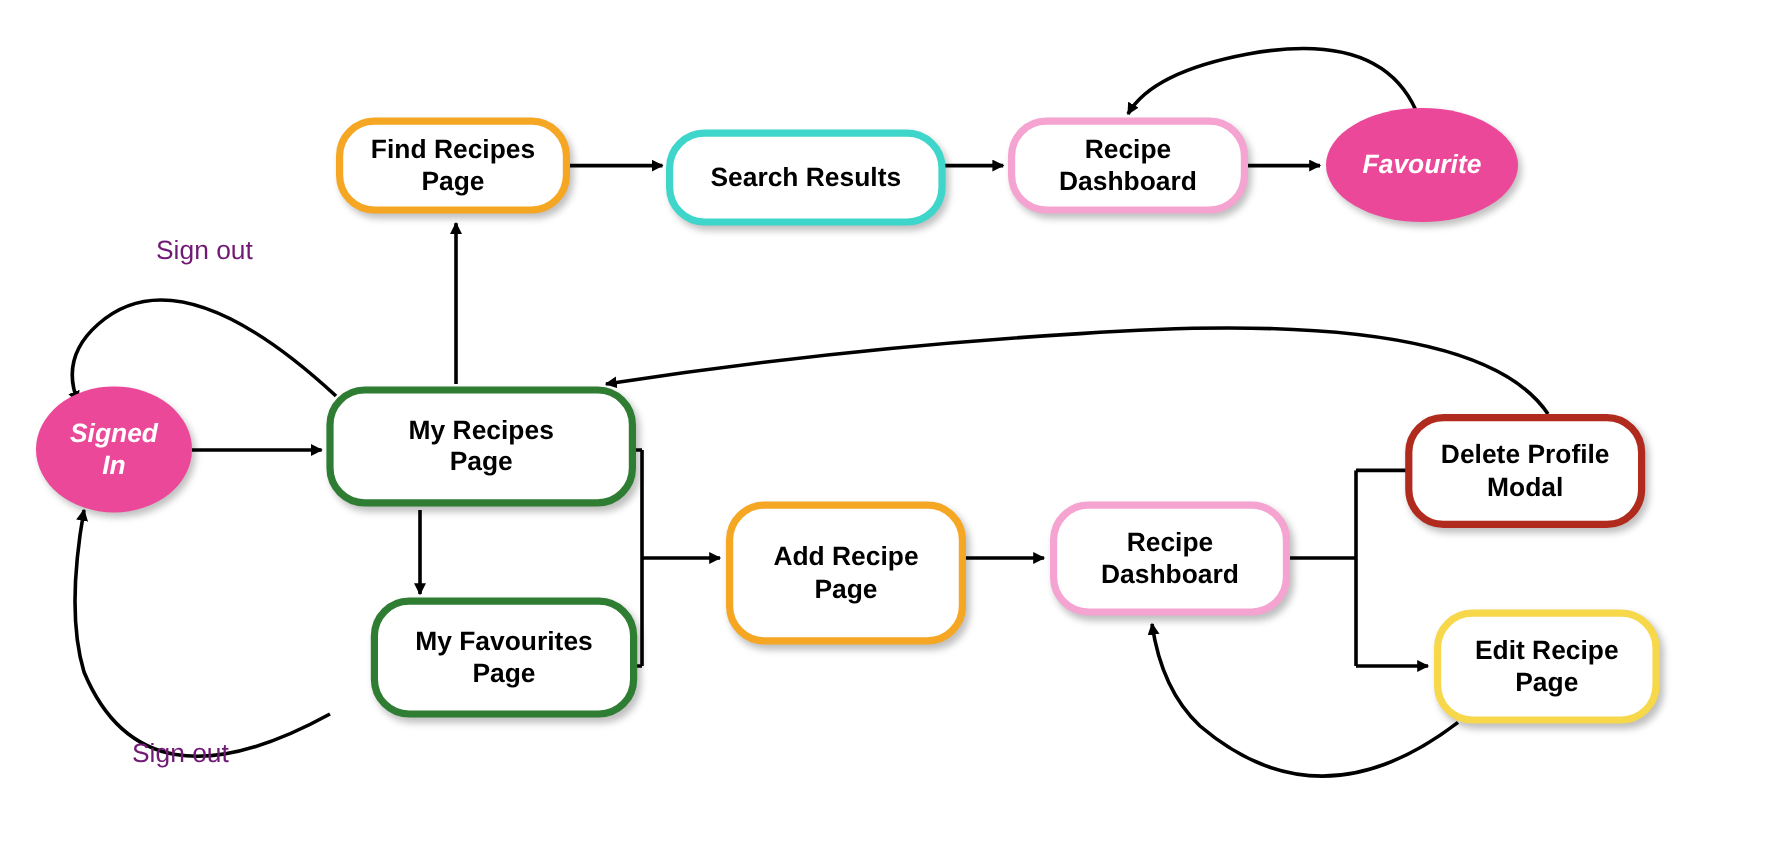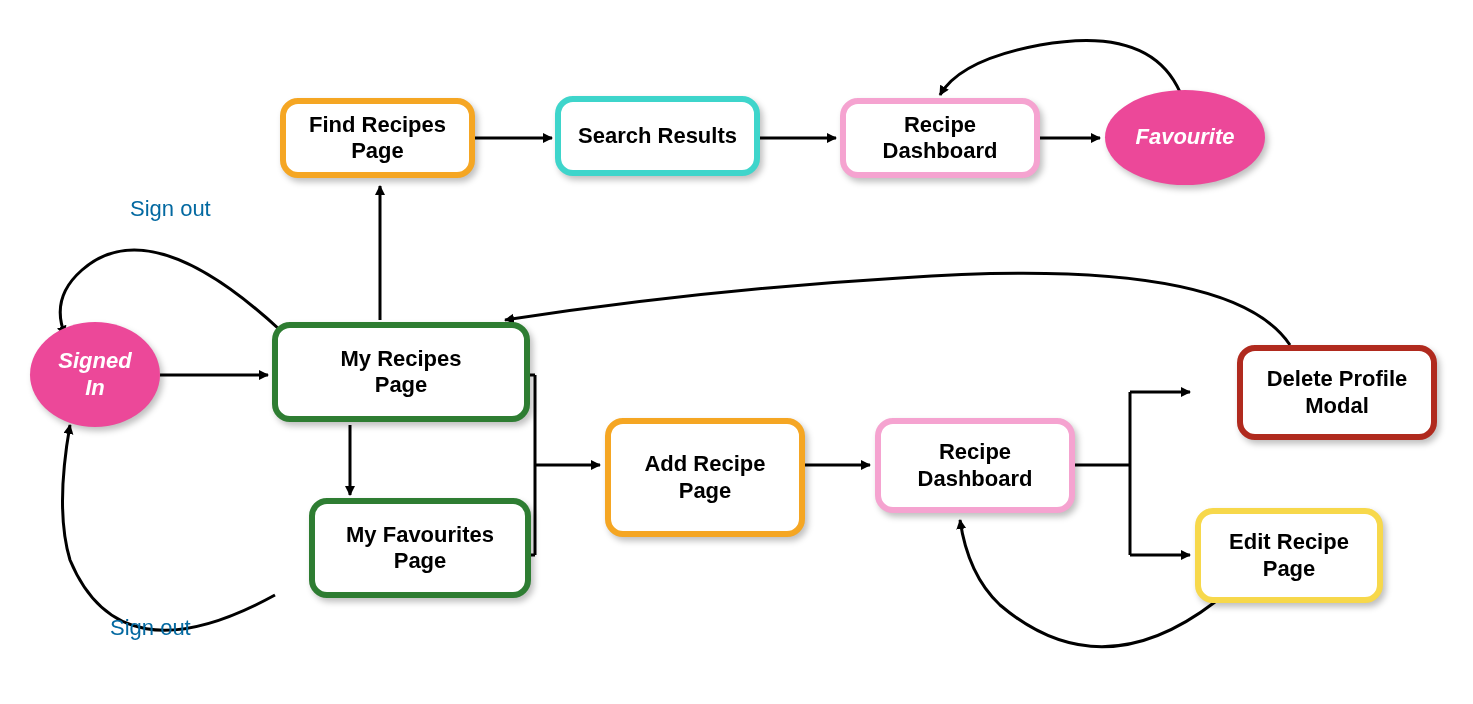--- a/index.html
+++ b/index.html
@@ -20,35 +20,35 @@
       align-items: center;
       justify-content: center;
       text-align: center;
       font-weight: bold;
       font-size: 22px;
       line-height: 1.2;
       box-shadow: 3px 4px 6px rgba(0,0,0,0.25);
     }
     .box {
       background: #ffffff;
-      border-radius: 18px;
+      border-radius: 32px;
       padding: 12px 12px;
       color: #000000;
     }
     .ellipse {
       border-radius: 50%;
       background: #ec4899;
       color: #ffffff;
       font-style: italic;
     }
     .label {
       position: absolute;
       font-size: 22px;
       font-weight: normal;
-      color: #0369a1;
+      color: #701a75;
     }
     svg.connectors {
       position: absolute;
       top: 0;
       left: 0;
       width: 1473px;
       height: 704px;
       pointer-events: none;
     }
   </style>
@@ -94,21 +94,21 @@
 
   <path d="M 1215 602 Q 1100 690 1000 605 Q 968 575 960 520" stroke="#000" stroke-width="3" fill="none" marker-end="url(#arrow)"></path>
 
   <path d="M 1290 345 Q 1230 255 900 278 Q 700 290 505 320" stroke="#000" stroke-width="3" fill="none" marker-end="url(#arrow)"></path>
 </svg>
 
 <div class="node box" style="left:280px; top:98px; width:195px; height:80px; border:6px solid #F5A623;">
   <span>Find Recipes<br>Page</span>
 </div>
 
-<div class="node box" style="left:555px; top:96px; width:205px; height:80px; border:6px solid #3ED5CB;">
+<div class="node box" style="left:555px; top:108px; width:233px; height:80px; border:6px solid #3ED5CB;">
   <span>Search Results</span>
 </div>
 
 <div class="node box" style="left:840px; top:98px; width:200px; height:80px; border:6px solid #F5A3D0;">
   <span>Recipe<br>Dashboard</span>
 </div>
 
 <div class="node ellipse" style="left:1105px; top:90px; width:160px; height:95px;">
   <span>Favourite</span>
 </div>
@@ -126,21 +126,21 @@
 </div>
 
 <div class="node box" style="left:605px; top:418px; width:200px; height:119px; border:6px solid #F5A623;">
   <span>Add Recipe<br>Page</span>
 </div>
 
 <div class="node box" style="left:875px; top:418px; width:200px; height:95px; border:6px solid #F5A3D0;">
   <span>Recipe<br>Dashboard</span>
 </div>
 
-<div class="node box" style="left:1237px; top:345px; width:200px; height:95px; border:6px solid #B02A1E;">
+<div class="node box" style="left:1171px; top:345px; width:200px; height:95px; border:6px solid #B02A1E;">
   <span>Delete Profile<br>Modal</span>
 </div>
 
 <div class="node box" style="left:1195px; top:508px; width:188px; height:95px; border:6px solid #F7D84B;">
   <span>Edit Recipe<br>Page</span>
 </div>
 
 <div class="label" style="left:130px; top:196px;">Sign out</div>
 
 <div class="label" style="left:110px; top:615px;">Sign out</div>

